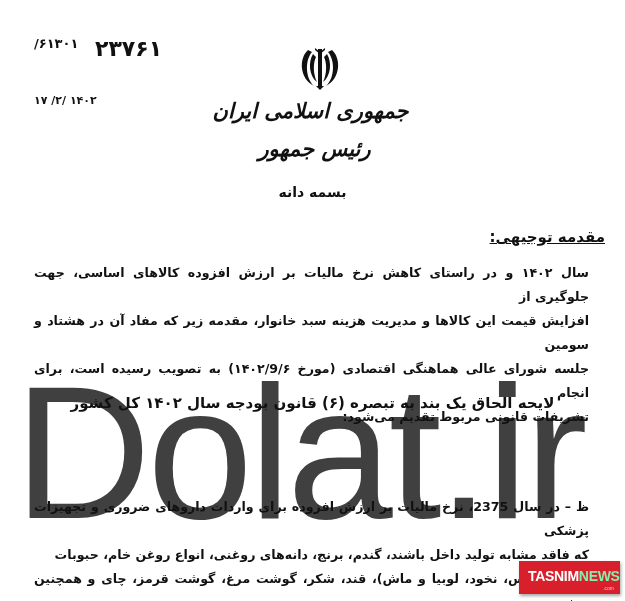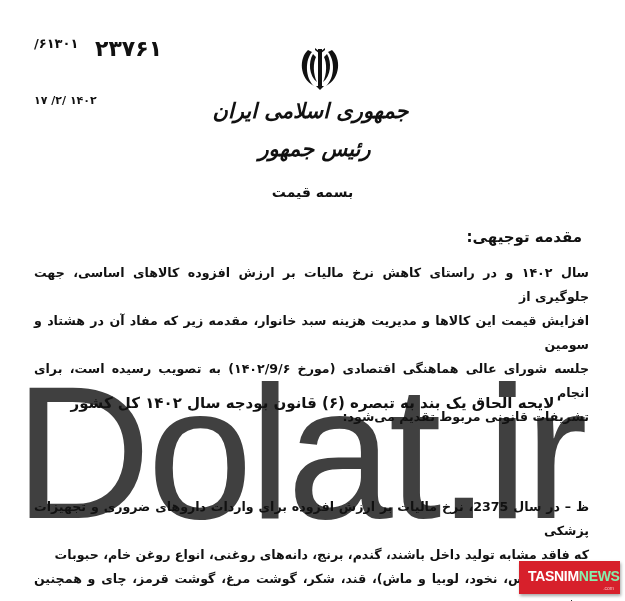--- a/index.html
+++ b/index.html
@@ -18,21 +18,21 @@
   #letter-no { left:34px; top:36px; font-size:13px; }
   #reg-no { left:95px; top:36px; font-size:22px; letter-spacing:2px; }
   #letter-date { left:34px; top:94px; font-size:11px; }
   .emblem { position:absolute; left:296px; top:44px; width:48px; height:48px; }
   .title-line { position:absolute; direction:rtl; text-align:center; width:625px; left:0;
     font-family:"DejaVu Serif", serif; font-style:italic; }
   #gov-title { top:98px; font-size:21px; font-weight:bold; letter-spacing:-0.5px; left:-2px; }
   #office-title { top:136px; font-size:21px; font-weight:bold; left:2px; }
   #basmala { position:absolute; top:184px; left:0; width:625px; text-align:center; direction:rtl;
     font-size:14px; font-weight:bold; }
-  #intro-heading { position:absolute; top:228px; right:43px; direction:rtl; font-size:15px; font-weight:bold; }
+  #intro-heading { position:absolute; top:228px; right:20px; direction:rtl; font-size:15px; font-weight:bold;text-decoration:underline; }
   .para { position:absolute; right:36px; width:555px; direction:rtl; text-align:justify;
     font-size:12.6px; font-weight:bold; line-height:24px; }
   #intro-para { top:261px; }
   .para p { margin:0; }
   #bill-title { position:absolute; top:394px; left:0; width:625px; text-align:center; direction:rtl;
     font-size:15px; font-weight:bold; }
   #article-para { top:450px; }
   #clause-para { top:495px; }
   .tasnim { position:absolute; left:519px; top:561px; width:101px; height:33px; background:#d7202b;
     box-shadow:1px 2px 3px rgba(0,0,0,0.35); z-index:3; font-family:"Liberation Sans", sans-serif;
@@ -57,21 +57,21 @@
     <path d="M36 6 C45 14 45 34 30 42 C39 34 39 16 32 8 Z" fill="#111"></path>
     <path d="M17 10 C12 18 13 32 21 38 C17 30 17 19 20 13 Z" fill="#111"></path>
     <path d="M31 10 C36 18 35 32 27 38 C31 30 31 19 28 13 Z" fill="#111"></path>
     <rect x="22" y="5" width="4" height="37" fill="#111"></rect>
     <path d="M19 4 L24 8 L29 4 L29 6 L24 10 L19 6 Z" fill="#111"></path>
     <path d="M20 42 L24 46 L28 42 Z" fill="#111"></path>
   </svg>
 
   <div class="title-line" id="gov-title">جمهوری اسلامی ایران</div>
   <div class="title-line" id="office-title">رئیس جمهور</div>
-  <div id="basmala">بسمه قیمت</div>
+  <div id="basmala">بسمه دانه</div>
 
   <div id="intro-heading">مقدمه توجیهی:</div>
   <div class="para" id="intro-para">
     <p>سال ۱۴۰۲ و در راستای کاهش نرخ مالیات بر ارزش افزوده کالاهای اساسی، جهت جلوگیری از</p>
     <p>افزایش قیمت این کالاها و مدیریت هزینه سبد خانوار، مقدمه زیر که مفاد آن در هشتاد و سومین</p>
     <p>جلسه شورای عالی هماهنگی اقتصادی (مورخ ۱۴۰۲/9/۶) به تصویب رسیده است، برای انجام</p>
     <p>تشریفات قانونی مربوط تقدیم می‌شود:</p>
   </div>
 
   <div id="bill-title">لایحه الحاق یک بند به تبصره (۶) قانون بودجه سال ۱۴۰۲ کل کشور</div>

